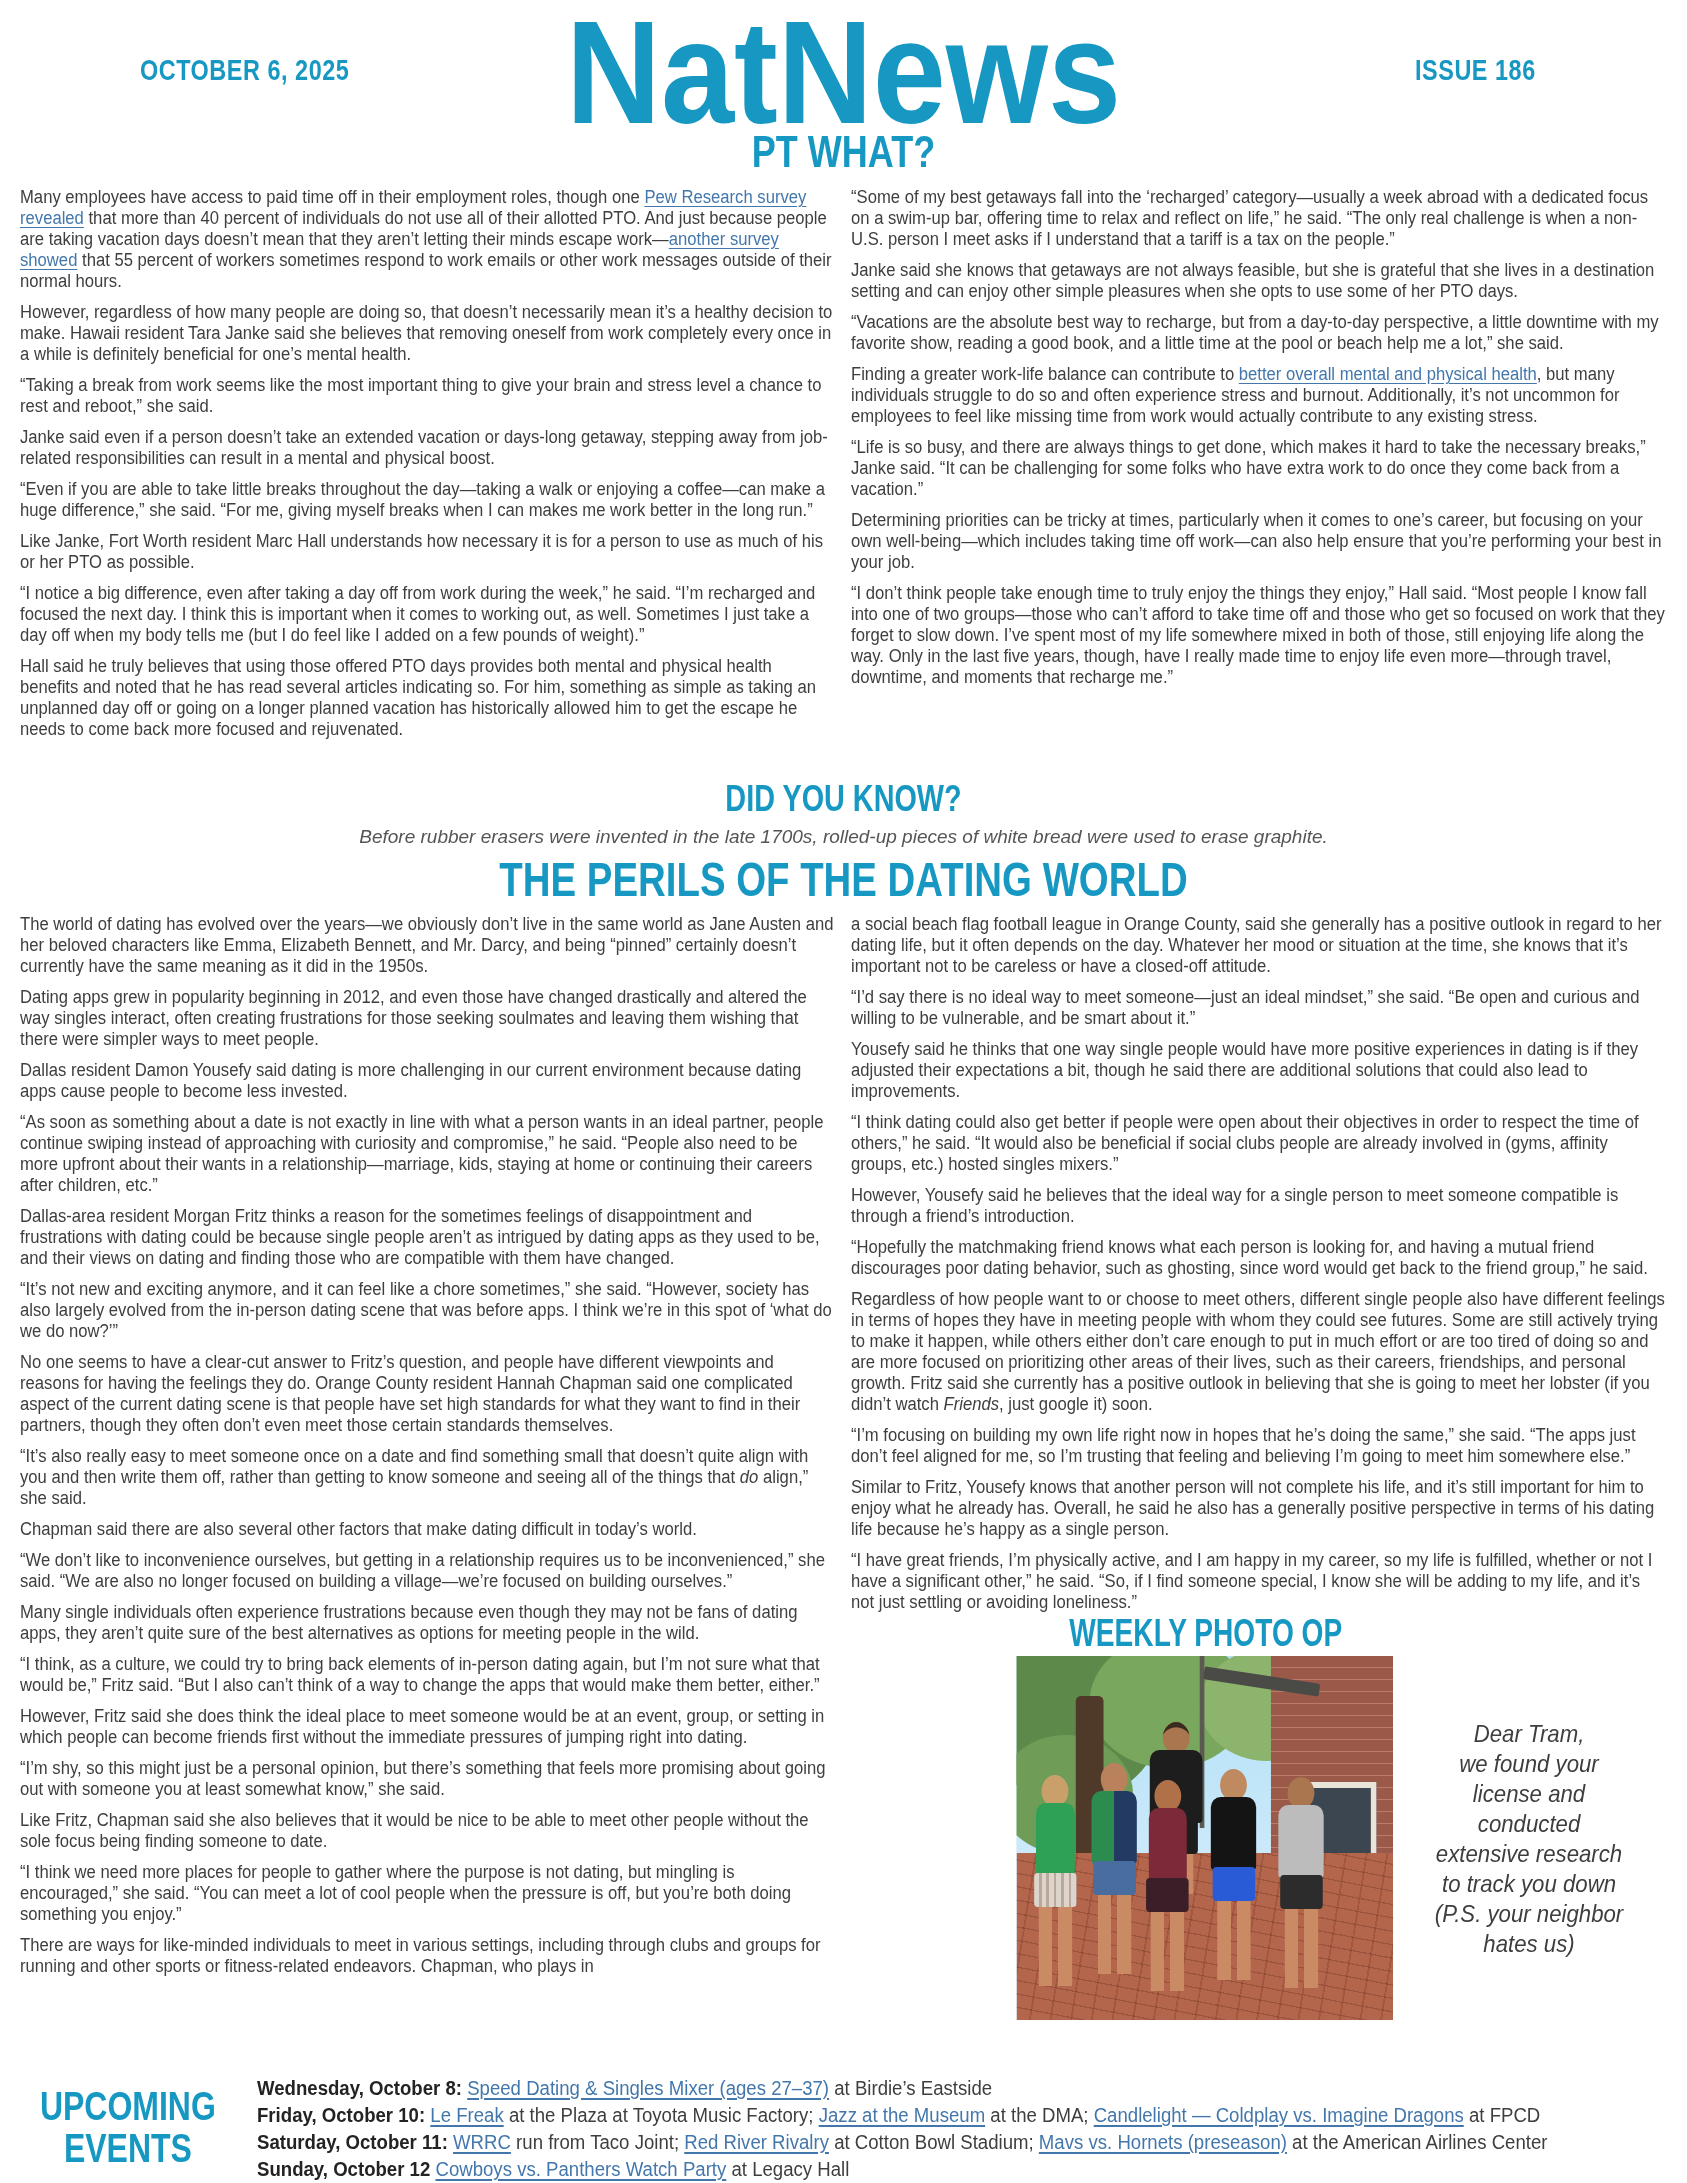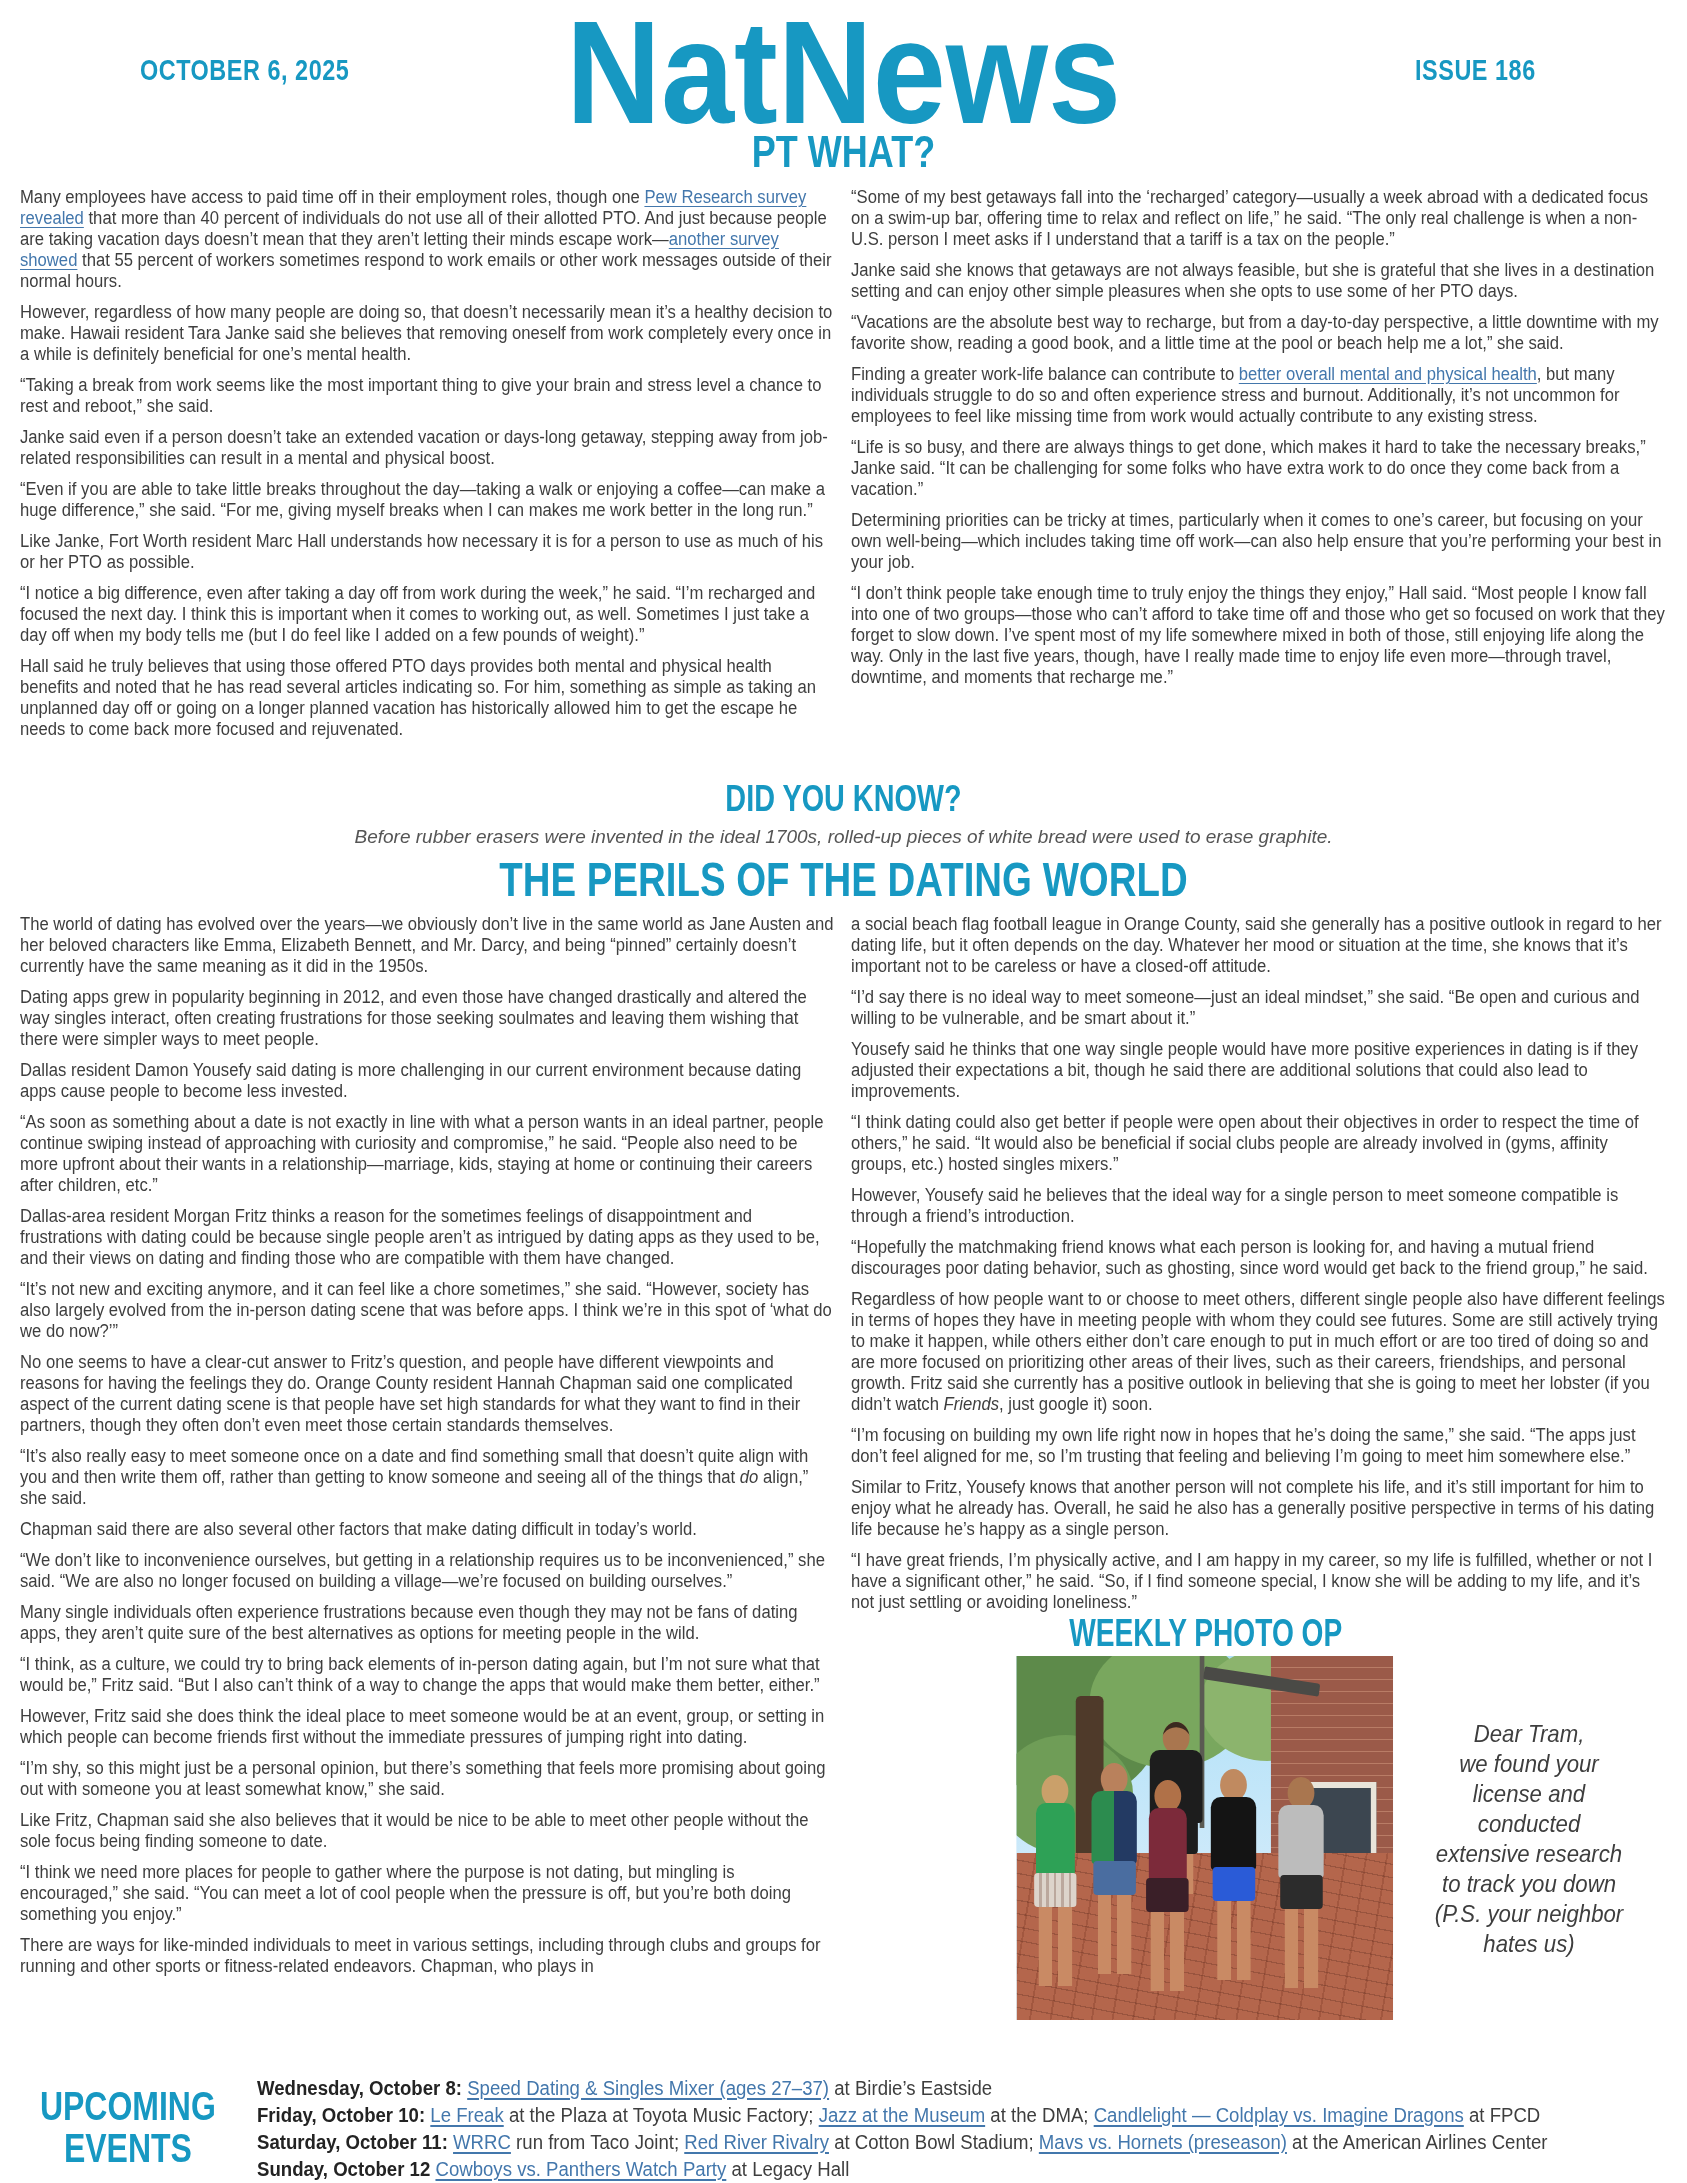--- a/index.html
+++ b/index.html
@@ -117,21 +117,21 @@
     <p><span>“Some of my best getaways fall into the ‘recharged’ category—usually a week abroad with a dedicated focus on a swim-up bar, offering time to relax and reflect on life,” he said. “The only real challenge is when a non-U.S. person I meet asks if I understand that a tariff is a tax on the people.”</span></p>
     <p><span>Janke said she knows that getaways are not always feasible, but she is grateful that she lives in a destination setting and can enjoy other simple pleasures when she opts to use some of her PTO days.</span></p>
     <p><span>“Vacations are the absolute best way to recharge, but from a day-to-day perspective, a little downtime with my favorite show, reading a good book, and a little time at the pool or beach help me a lot,” she said.</span></p>
     <p><span>Finding a greater work-life balance can contribute to </span><a href="#">better overall mental and physical health</a><span>, but many individuals struggle to do so and often experience stress and burnout. Additionally, it’s not uncommon for employees to feel like missing time from work would actually contribute to any existing stress.</span></p>
     <p><span>“Life is so busy, and there are always things to get done, which makes it hard to take the necessary breaks,” Janke said. “It can be challenging for some folks who have extra work to do once they come back from a vacation.”</span></p>
     <p><span>Determining priorities can be tricky at times, particularly when it comes to one’s career, but focusing on your own well-being—which includes taking time off work—can also help ensure that you’re performing your best in your job.</span></p>
     <p><span>“I don’t think people take enough time to truly enjoy the things they enjoy,” Hall said. “Most people I know fall into one of two groups—those who can’t afford to take time off and those who get so focused on work that they forget to slow down. I’ve spent most of my life somewhere mixed in both of those, still enjoying life along the way. Only in the last five years, though, have I really made time to enjoy life even more—through travel, downtime, and moments that recharge me.”</span></p>
   </div>
 
 <div class="sec-title" id="dyk-title">DID YOU KNOW?</div>
-<div id="dyk-fact">Before rubber erasers were invented in the ideal 1700s, rolled-up pieces of white bread were used to erase graphite.</div>
+<div id="dyk-fact">Before rubber erasers were invented in the late 1700s, rolled-up pieces of white bread were used to erase graphite.</div>
 
 <div class="sec-title" id="perils-title">THE PERILS OF THE DATING WORLD</div>
 <div class="col" id="a2-left">
     <p><span>The world of dating has evolved over the years—we obviously don’t live in the same world as Jane Austen and her beloved characters like Emma, Elizabeth Bennett, and Mr. Darcy, and being “pinned” certainly doesn’t currently have the same meaning as it did in the 1950s.</span></p>
     <p><span>Dating apps grew in popularity beginning in 2012, and even those have changed drastically and altered the way singles interact, often creating frustrations for those seeking soulmates and leaving them wishing that there were simpler ways to meet people.</span></p>
     <p><span>Dallas resident Damon Yousefy said dating is more challenging in our current environment because dating apps cause people to become less invested.</span></p>
     <p><span>“As soon as something about a date is not exactly in line with what a person wants in an ideal partner, people continue swiping instead of approaching with curiosity and compromise,” he said. “People also need to be more upfront about their wants in a relationship—marriage, kids, staying at home or continuing their careers after children, etc.”</span></p>
     <p><span>Dallas-area resident Morgan Fritz thinks a reason for the sometimes feelings of disappointment and frustrations with dating could be because single people aren’t as intrigued by dating apps as they used to be, and their views on dating and finding those who are compatible with them have changed.</span></p>
     <p><span>“It’s not new and exciting anymore, and it can feel like a chore sometimes,” she said. “However, society has also largely evolved from the in-person dating scene that was before apps. I think we’re in this spot of ‘what do we do now?’”</span></p>
     <p><span>No one seems to have a clear-cut answer to Fritz’s question, and people have different viewpoints and reasons for having the feelings they do. Orange County resident Hannah Chapman said one complicated aspect of the current dating scene is that people have set high standards for what they want to find in their partners, though they often don’t even meet those certain standards themselves.</span></p>

